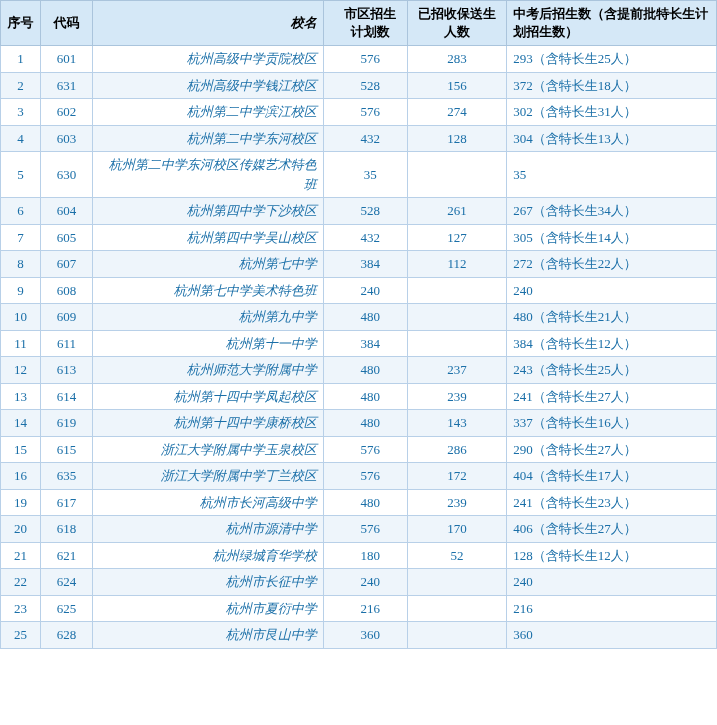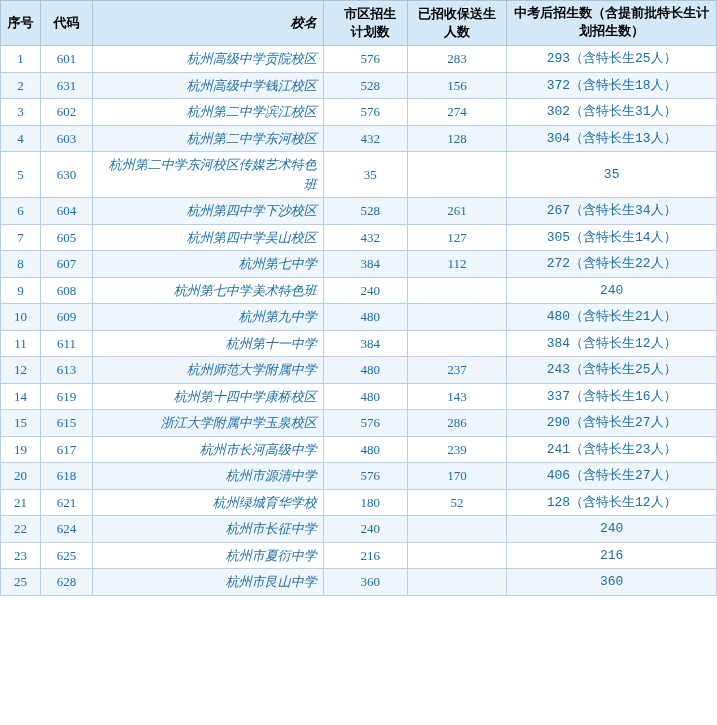--- a/index.html
+++ b/index.html
@@ -38,21 +38,21 @@
       background-color: #eef5fb;
     }
     tr:nth-child(odd) td {
       background-color: #ffffff;
     }
     .col-seq { width: 38px; }
     .col-code { width: 50px; }
     .col-name { width: 220px; text-align: right; font-style: italic; }
     .col-plan { width: 80px; padding-left: 16px; }
     .col-enrolled { width: 95px; margin-left: 12px; }
-    .col-exam { width: 200px; text-align: center; font-family: Liberation Mono, monospace; }
+    .col-exam { width: 200px; text-align: left; }
   </style>
 </head>
 <body>
 
 <div class="table-container">
   <table>
     <thead>
       <tr>
         <th class="col-seq">序号</th>
         <th class="col-code">代码</th>
@@ -153,34 +153,50 @@
         </tr>
         <tr>
           <td class="col-seq">12</td>
           <td class="col-code">613</td>
           <td class="col-name">杭州师范大学附属中学</td>
           <td class="col-plan">480</td>
           <td class="col-enrolled">237</td>
           <td class="col-exam">243（含特长生25人）</td>
         </tr>
         <tr>
+          <td class="col-seq">13</td>
+          <td class="col-code">614</td>
+          <td class="col-name">杭州第十四中学凤起校区</td>
+          <td class="col-plan">480</td>
+          <td class="col-enrolled">239</td>
+          <td class="col-exam">241（含特长生27人）</td>
+        </tr>
+        <tr>
           <td class="col-seq">14</td>
           <td class="col-code">619</td>
           <td class="col-name">杭州第十四中学康桥校区</td>
           <td class="col-plan">480</td>
           <td class="col-enrolled">143</td>
           <td class="col-exam">337（含特长生16人）</td>
         </tr>
         <tr>
           <td class="col-seq">15</td>
           <td class="col-code">615</td>
           <td class="col-name">浙江大学附属中学玉泉校区</td>
           <td class="col-plan">576</td>
           <td class="col-enrolled">286</td>
           <td class="col-exam">290（含特长生27人）</td>
+        </tr>
+        <tr>
+          <td class="col-seq">16</td>
+          <td class="col-code">635</td>
+          <td class="col-name">浙江大学附属中学丁兰校区</td>
+          <td class="col-plan">576</td>
+          <td class="col-enrolled">172</td>
+          <td class="col-exam">404（含特长生17人）</td>
         </tr>
         <tr>
           <td class="col-seq">19</td>
           <td class="col-code">617</td>
           <td class="col-name">杭州市长河高级中学</td>
           <td class="col-plan">480</td>
           <td class="col-enrolled">239</td>
           <td class="col-exam">241（含特长生23人）</td>
         </tr>
         <tr>

